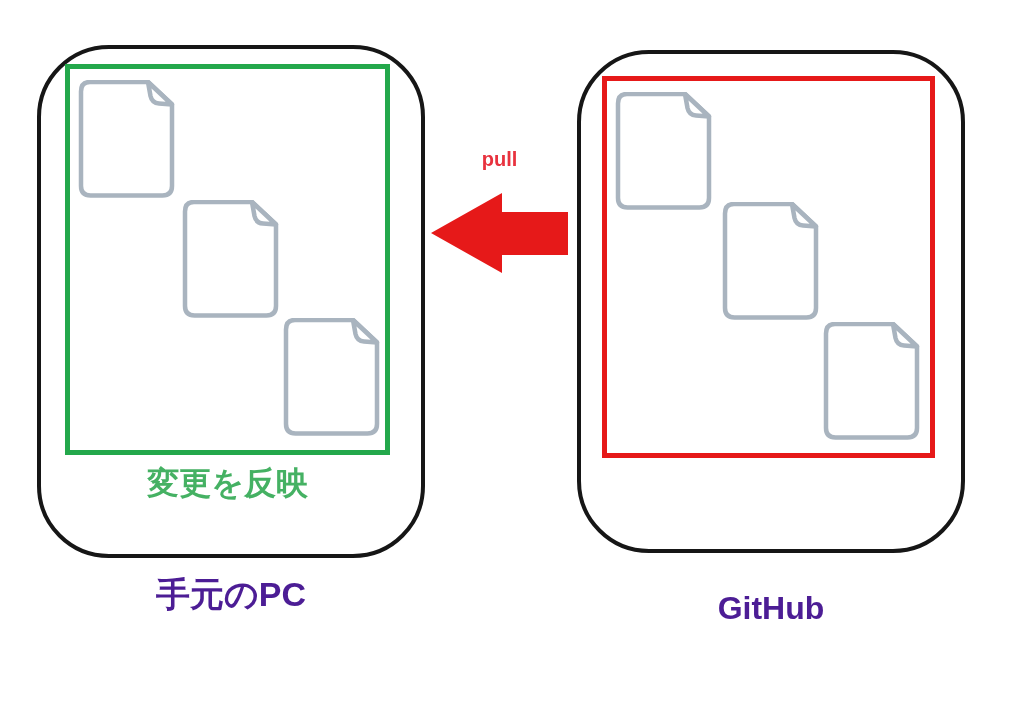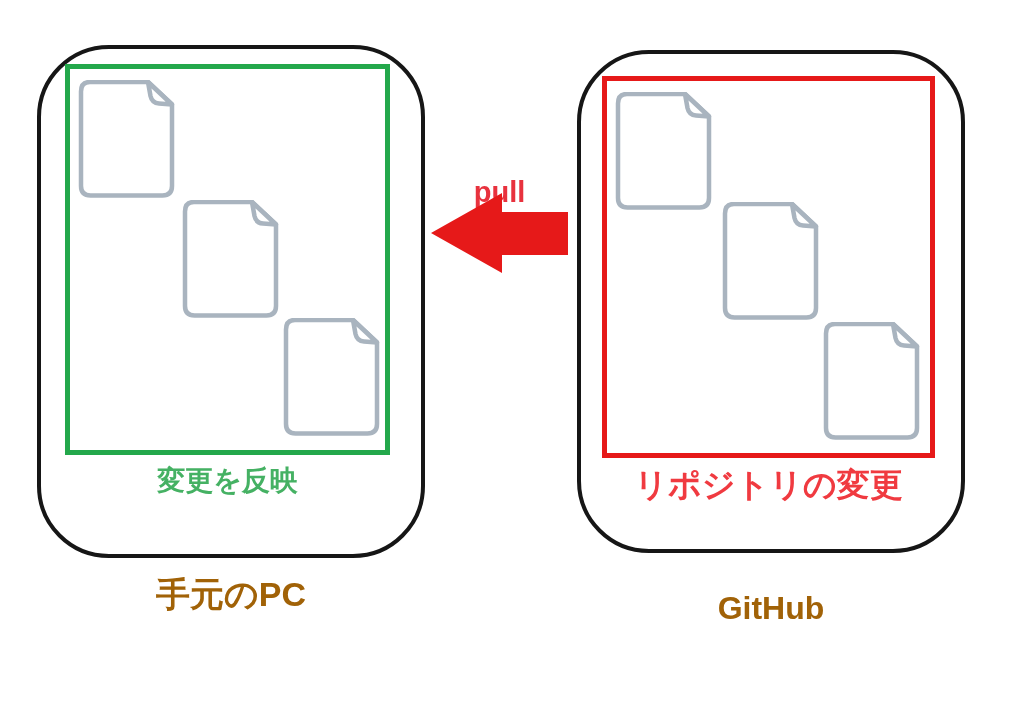--- a/index.html
+++ b/index.html
@@ -28,40 +28,39 @@
   #github-inner { left: 602px; top: 76px; width: 333px; height: 382px; border: 5px solid var(--red, #e61919); }
   .doc { position: absolute; width: 97px; height: 118px; }
   .doc svg { display: block; width: 100%; height: 100%; }
   .inner-label {
     position: absolute;
     text-align: center;
     font-weight: bold;
     white-space: nowrap;
     line-height: 1.1;
   }
-  #local-inner-label  { left: 65px;  top: 466px; width: 325px; font-size: 28px; color: var(--green-text, #45b163); }
+  #local-inner-label  { left: 65px;  top: 466px; width: 325px; font-size: 32px; color: var(--green-text, #45b163); }
   #github-inner-label { left: 602px; top: 467px; width: 333px; font-size: 33px; color: var(--red-text, #f03a40); }
   .box-label {
     position: absolute;
     text-align: center;
     font-weight: bold;
-    color: #a16207;
+    color: #4c1d95;
     white-space: nowrap;
   }
   #local-label  { left: 37px;  top: 572px; width: 388px; font-size: 34px; }
   #github-label { left: 577px; top: 574px; width: 388px; font-size: 32px; margin-top: 16px; }
   #pull-arrow { position: absolute; left: 431px; top: 193px; width: 137px; height: 80px; }
   #pull-label {
     position: absolute;
     left: 431px; top: 148px; width: 137px;
     text-align: center;
     font-weight: bold;
-    font-size: 29px;
+    font-size: 20px;
     color: var(--pull-text, #e8323e);
-    margin-top: 28px;
   }
 </style>
 </head>
 <body>
 
 <div id="stage">
 
   <div class="outer-box" id="local-box"></div>
   <div class="inner-rect" id="local-inner"></div>
 
@@ -102,21 +101,20 @@
       <path d="M70 2 L72.5 16 Q74 23 81 23.5 L94 24.5 Z" fill="#ffffff" stroke="var(--doc-outline,#a9b4bf)" stroke-width="4.5" stroke-linejoin="round"></path>
     </svg>
   </div>
   <div class="doc" style="left:823px; top:322px;">
     <svg viewBox="0 0 97 118">
       <path d="M12 2 H70 L94 24.5 V106 Q94 115.5 84.5 115.5 H12.5 Q3 115.5 3 106 V11.5 Q3 2 12 2 Z" fill="#ffffff" stroke="var(--doc-outline,#a9b4bf)" stroke-width="4.5" stroke-linejoin="round"></path>
       <path d="M70 2 L72.5 16 Q74 23 81 23.5 L94 24.5 Z" fill="#ffffff" stroke="var(--doc-outline,#a9b4bf)" stroke-width="4.5" stroke-linejoin="round"></path>
     </svg>
   </div>
 
-  <div class="inner-label" id="github-inner-label">リポジトリの変更</div>
   <div class="box-label" id="github-label">GitHub</div>
 
   <div id="pull-label">pull</div>
   <div id="pull-arrow">
     <svg viewBox="0 0 137 80">
       <polygon points="0,40 71,0 71,19 137,19 137,62 71,62 71,80" fill="var(--red,#e61919)"></polygon>
     </svg>
   </div>
 
 </div>

